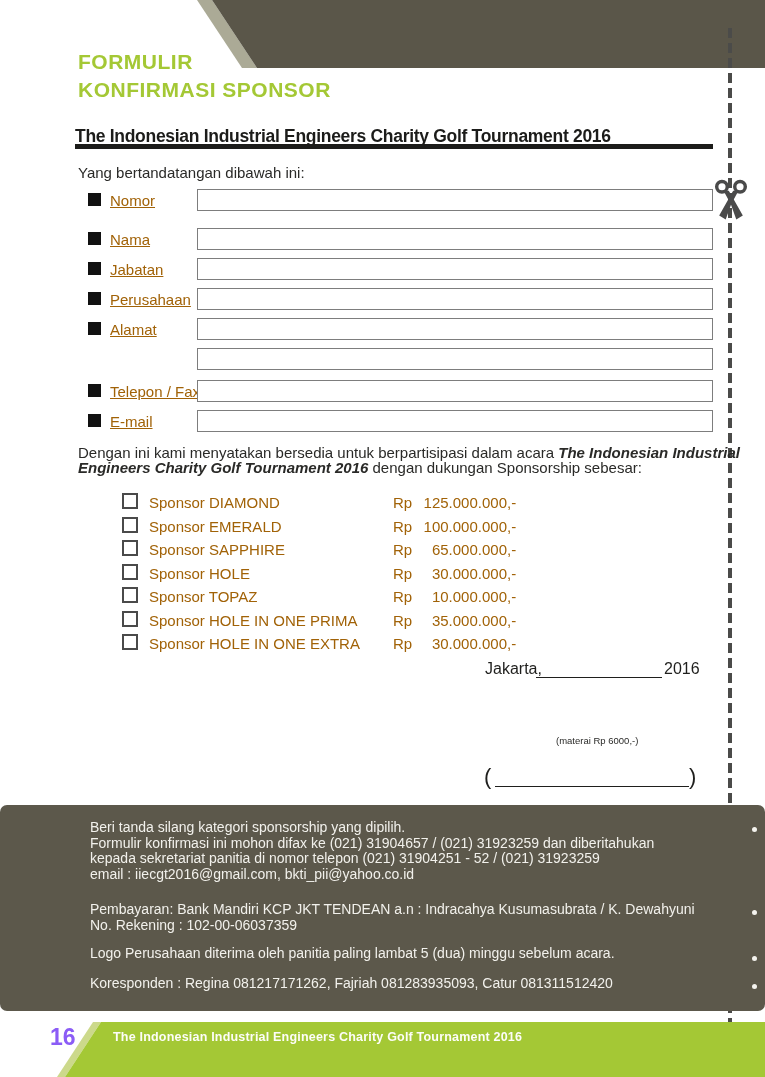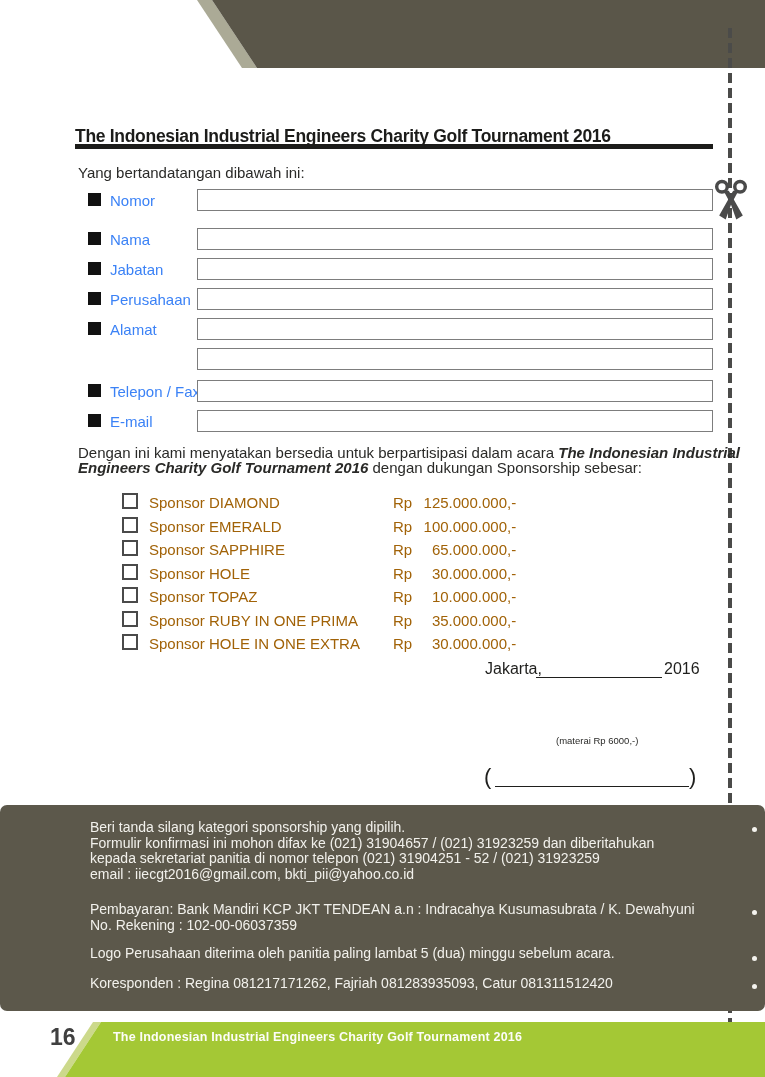--- a/index.html
+++ b/index.html
@@ -14,21 +14,21 @@
     clip-path:polygon(212px 0,765px 0,765px 68px,257px 68px);}
   .form-title{position:absolute;left:78px;top:48px;font-size:21px;line-height:28px;
     font-weight:bold;color:#a4c835;letter-spacing:.5px;}
   .heading{position:absolute;left:75px;top:126px;width:660px;font-size:17.5px;font-weight:bold;
     color:#1c1c1a;letter-spacing:-0.3px;white-space:nowrap;}
   .heading-rule{position:absolute;left:75px;top:144px;width:638px;height:5px;background:#1c1c1a;}
   .intro{position:absolute;left:78px;top:164px;font-size:15px;color:#2a2a28;}
   
   .frow{position:absolute;left:0;width:765px;height:22px;}
   .fbullet{position:absolute;left:88px;top:4px;width:13px;height:13px;background:#111;}
-  .flabel{position:absolute;left:110px;top:3px;font-size:15px;color:#3b82f6;white-space:nowrap;}
+  .flabel{position:absolute;left:110px;top:3px;font-size:15px;color:#a16207;white-space:nowrap;text-decoration:underline;}
   .fbox{position:absolute;left:197px;top:0;width:516px;height:22px;border:1px solid #7d7d7d;
     background:#fff;box-sizing:border-box;}
   
   .stmt{position:absolute;left:78px;font-size:15px;line-height:15.5px;color:#2a2a28;white-space:nowrap;}
   .stmt b{font-style:italic;margin-top:36px;}
   
   .srow{position:absolute;left:0;width:765px;height:18px;font-size:15px;color:#a16207;}
   .scheck{position:absolute;left:122px;top:0;width:16px;height:16px;border:2px solid #4a4a4a;
     background:#fff;box-sizing:border-box;}
   .slabel{position:absolute;left:149px;top:1px;white-space:nowrap;}
@@ -50,21 +50,21 @@
   .footer-text .para{margin:0;}
   .p2{margin-top:20px !important;} .p3{margin-top:13px !important;} .p4{margin-top:14px !important;}
   .fdot{position:absolute;left:752px;width:5px;height:5px;border-radius:50%;background:#f4f3ee;}
   
   .bar-light{position:absolute;left:0;top:1022px;width:765px;height:55px;background:#ccd98b;
     clip-path:polygon(93px 0,101px 0,65px 55px,57px 55px);}
   .bar-green{position:absolute;left:0;top:1022px;width:765px;height:55px;background:#a4c835;
     clip-path:polygon(101px 0,765px 0,765px 55px,65px 55px);}
   .bar-title{position:absolute;left:113px;top:1030px;font-size:12.5px;font-weight:bold;
     color:#fdfdf8;letter-spacing:.2px;}
-  .page-num{position:absolute;left:50px;top:1024px;font-size:23px;font-weight:bold;color:#404040;}
+  .page-num{position:absolute;left:50px;top:1024px;font-size:23px;font-weight:bold;color:#8b5cf6;}
   
   .cutline{position:absolute;left:728px;top:28px;width:4px;height:1008px;
     background:repeating-linear-gradient(to bottom,#4b4b49 0 10px,transparent 10px 15px);}
   .scissors{position:absolute;left:712px;top:179px;width:38px;height:42px;}
 </style>
 </head>
 <body>
 
 <div class="page">
 
@@ -72,20 +72,24 @@
   <div class="banner-dark"></div>
 
   <div class="cutline"></div>
   <svg class="scissors" viewBox="0 0 24 27">
     <circle cx="6.2" cy="5" r="3.4" fill="none" stroke="#4a4a4a" stroke-width="2.2"></circle>
     <circle cx="17.8" cy="5" r="3.4" fill="none" stroke="#4a4a4a" stroke-width="2.2"></circle>
     <polygon points="7.2,7.6 10.6,7.6 19.6,23.4 15.4,26 11.9,16.2" fill="#4a4a4a"></polygon>
     <polygon points="16.8,7.6 13.4,7.6 4.4,23.4 8.6,26 12.1,16.2" fill="#4a4a4a"></polygon>
   </svg>
 
+  <div class="form-title">
+    <div>FORMULIR</div>
+    <div>KONFIRMASI SPONSOR</div>
+  </div>
   <div class="heading">The Indonesian Industrial Engineers Charity Golf Tournament 2016</div>
   <div class="heading-rule"></div>
   <div class="intro">Yang bertandatangan dibawah ini:</div>
 
   <div class="frow" style="top:189px">
     <span class="fbullet"></span>
     <span class="flabel">Nomor</span>
     <div class="fbox"></div>
   </div>
   <div class="frow" style="top:228px">
@@ -155,21 +159,21 @@
   </div>
   <div class="srow" style="top:587px">
     <span class="scheck"></span>
     <span class="slabel">Sponsor TOPAZ</span>
     <span class="scur">Rp</span>
     <span class="samount">10.000.000</span>
     <span class="ssuffix">,-</span>
   </div>
   <div class="srow" style="top:611px">
     <span class="scheck"></span>
-    <span class="slabel">Sponsor RUBY IN ONE PRIMA</span>
+    <span class="slabel">Sponsor HOLE IN ONE PRIMA</span>
     <span class="scur">Rp</span>
     <span class="samount">35.000.000</span>
     <span class="ssuffix">,-</span>
   </div>
   <div class="srow" style="top:634px">
     <span class="scheck"></span>
     <span class="slabel">Sponsor HOLE IN ONE EXTRA</span>
     <span class="scur">Rp</span>
     <span class="samount">30.000.000</span>
     <span class="ssuffix">,-</span>

